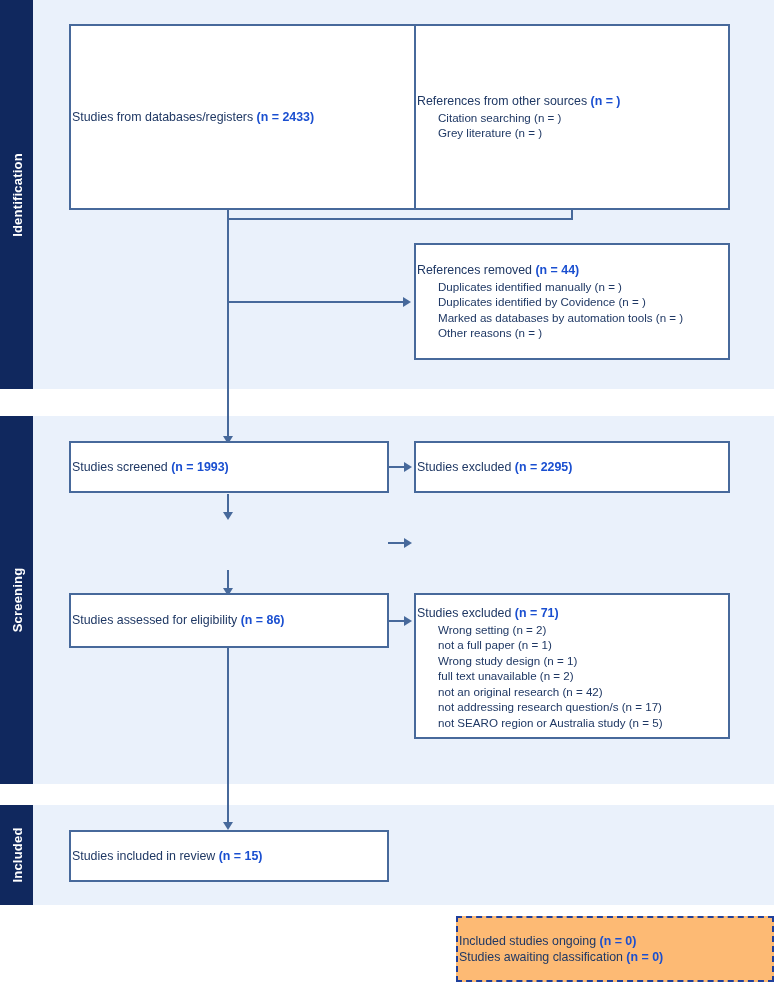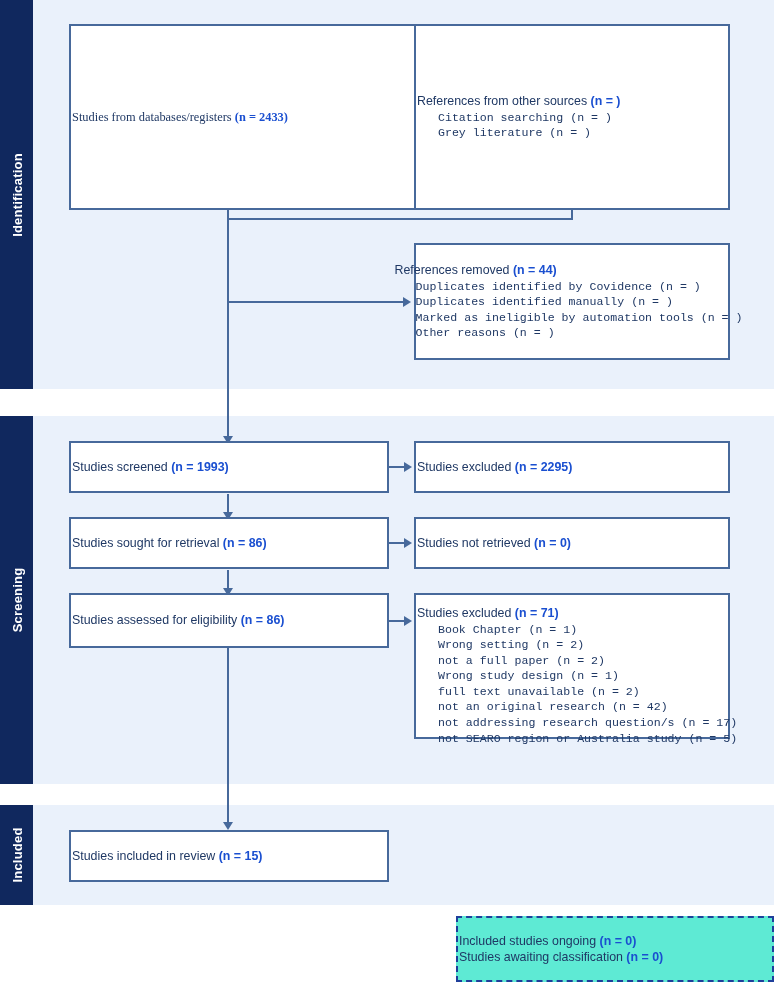--- a/index.html
+++ b/index.html
@@ -59,35 +59,34 @@
     border: 2px solid #47699b;
     border-radius: 0;
     box-sizing: border-box;
     display: flex;
     align-items: center;
     padding-left: 1px;
     padding-right: 8px;
   }
   .pbox.dashed {
     border: 2px dashed #1f3f9b;
-    background: #5eead4;
+    background: #fdba74;
   }
   .boxtext {
     color: #1f3864;
     font-size: 12.4px;
     line-height: 16.5px;
   }
   .boxtext .hdr { white-space: nowrap; }
   .boxtext b { color: #1a4fd0; font-weight: bold; }
   .sublist {
     margin: 0;
     padding: 0;
     list-style: none;
     padding-left: 21px;
-    font-family: Liberation Mono, monospace;
   }
   .sublist li {
     font-size: 11.6px;
     line-height: 15.6px;
     white-space: nowrap;
     color: #1f3864;
   }
 
   
   .conn {
@@ -154,49 +153,49 @@
 
   <div class="conn v" style="left:227px; top:570px; height:20px;"></div>
   <div class="arrow-down" style="left:223px; top:588px;"></div>
 
   <div class="conn h" style="left:388px; top:620px; width:18px;"></div>
   <div class="arrow-right" style="left:404px; top:616px;"></div>
 
   <div class="conn v" style="left:227px; top:648px; height:177px;"></div>
   <div class="arrow-down" style="left:223px; top:822px;"></div>
 
-  <div class="pbox" style="left:69px; top:24px; width:372px; height:186px;font-family:Liberation Serif, serif;">
+  <div class="pbox" style="left:69px; top:24px; width:372px; height:186px;">
     <div class="boxtext">
       <span class="hdr">
         <span>Studies from databases/registers </span><b>(n = 2433)</b>
       </span>
     </div>
   </div>
 
   <div class="pbox" style="left:414px; top:24px; width:316px; height:186px;">
     <div class="boxtext">
       <div class="hdr">
         <span>References from other sources </span><b>(n = )</b>
       </div>
       <ul class="sublist">
         <li>Citation searching (n = )</li>
         <li>Grey literature (n = )</li>
       </ul>
     </div>
   </div>
 
-  <div class="pbox" style="left:414px; top:243px; width:316px; height:117px;justify-content:center;">
+  <div class="pbox" style="left:414px; top:243px; width:316px; height:117px;">
     <div class="boxtext">
       <div class="hdr">
         <span>References removed </span><b>(n = 44)</b>
       </div>
       <ul class="sublist">
+        <li>Duplicates identified manually (n = )</li>
         <li>Duplicates identified by Covidence (n = )</li>
-        <li>Duplicates identified manually (n = )</li>
-        <li>Marked as ineligible by automation tools (n = )</li>
+        <li>Marked as databases by automation tools (n = )</li>
         <li>Other reasons (n = )</li>
       </ul>
     </div>
   </div>
 
   <div class="pbox" style="left:69px; top:441px; width:320px; height:52px;">
     <div class="boxtext">
       <span class="hdr">
         <span>Studies screened </span><b>(n = 1993)</b>
       </span>
@@ -204,53 +203,38 @@
   </div>
 
   <div class="pbox" style="left:414px; top:441px; width:316px; height:52px;">
     <div class="boxtext">
       <span class="hdr">
         <span>Studies excluded </span><b>(n = 2295)</b>
       </span>
     </div>
   </div>
 
-  <div class="pbox" style="left:69px; top:517px; width:320px; height:52px;">
-    <div class="boxtext">
-      <span class="hdr">
-        <span>Studies sought for retrieval </span><b>(n = 86)</b>
-      </span>
-    </div>
-  </div>
-
-  <div class="pbox" style="left:414px; top:517px; width:316px; height:52px;">
-    <div class="boxtext">
-      <span class="hdr">
-        <span>Studies not retrieved </span><b>(n = 0)</b>
-      </span>
-    </div>
-  </div>
+
 
   <div class="pbox" style="left:69px; top:593px; width:320px; height:55px;text-align:center;">
     <div class="boxtext">
       <span class="hdr">
         <span>Studies assessed for eligibility </span><b>(n = 86)</b>
       </span>
     </div>
   </div>
 
   <div class="pbox" style="left:414px; top:593px; width:316px; height:146px; align-items:flex-start; padding-top:10px;">
     <div class="boxtext">
       <div class="hdr">
         <span>Studies excluded </span><b>(n = 71)</b>
       </div>
       <ul class="sublist">
-        <li>Book Chapter (n = 1)</li>
         <li>Wrong setting (n = 2)</li>
-        <li>not a full paper (n = 2)</li>
+        <li>not a full paper (n = 1)</li>
         <li>Wrong study design (n = 1)</li>
         <li>full text unavailable (n = 2)</li>
         <li>not an original research (n = 42)</li>
         <li>not addressing research question/s (n = 17)</li>
         <li>not SEARO region or Australia study (n = 5)</li>
       </ul>
     </div>
   </div>
 
   <div class="pbox" style="left:69px; top:830px; width:320px; height:52px;">

